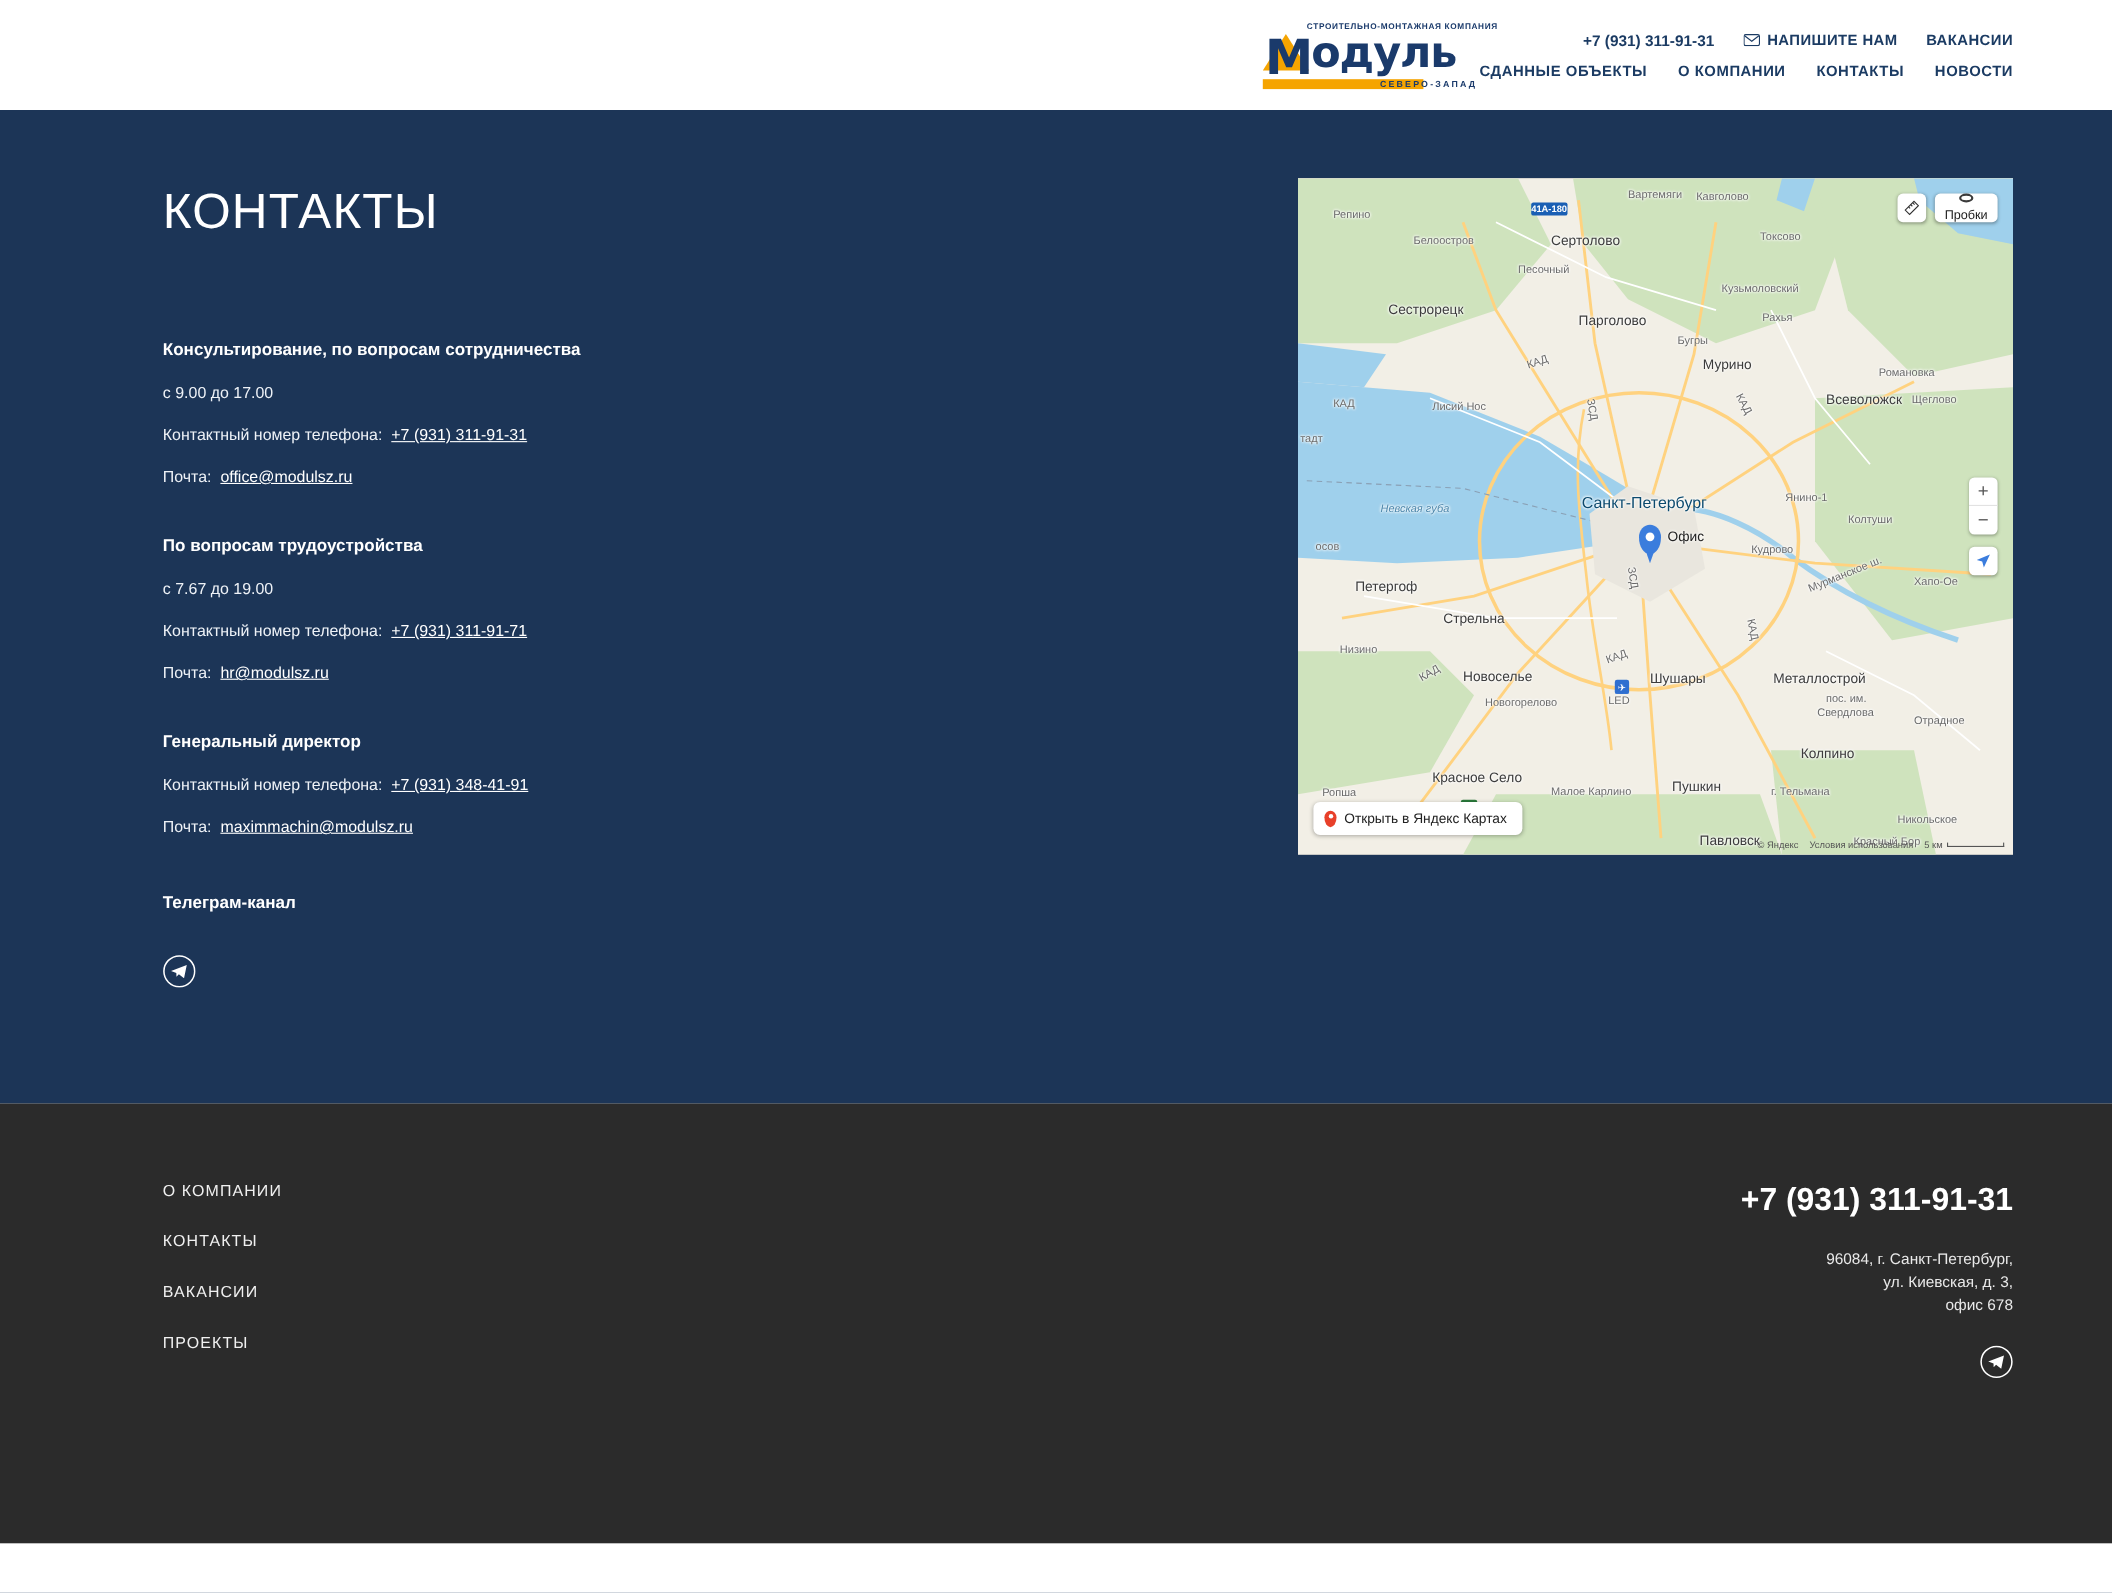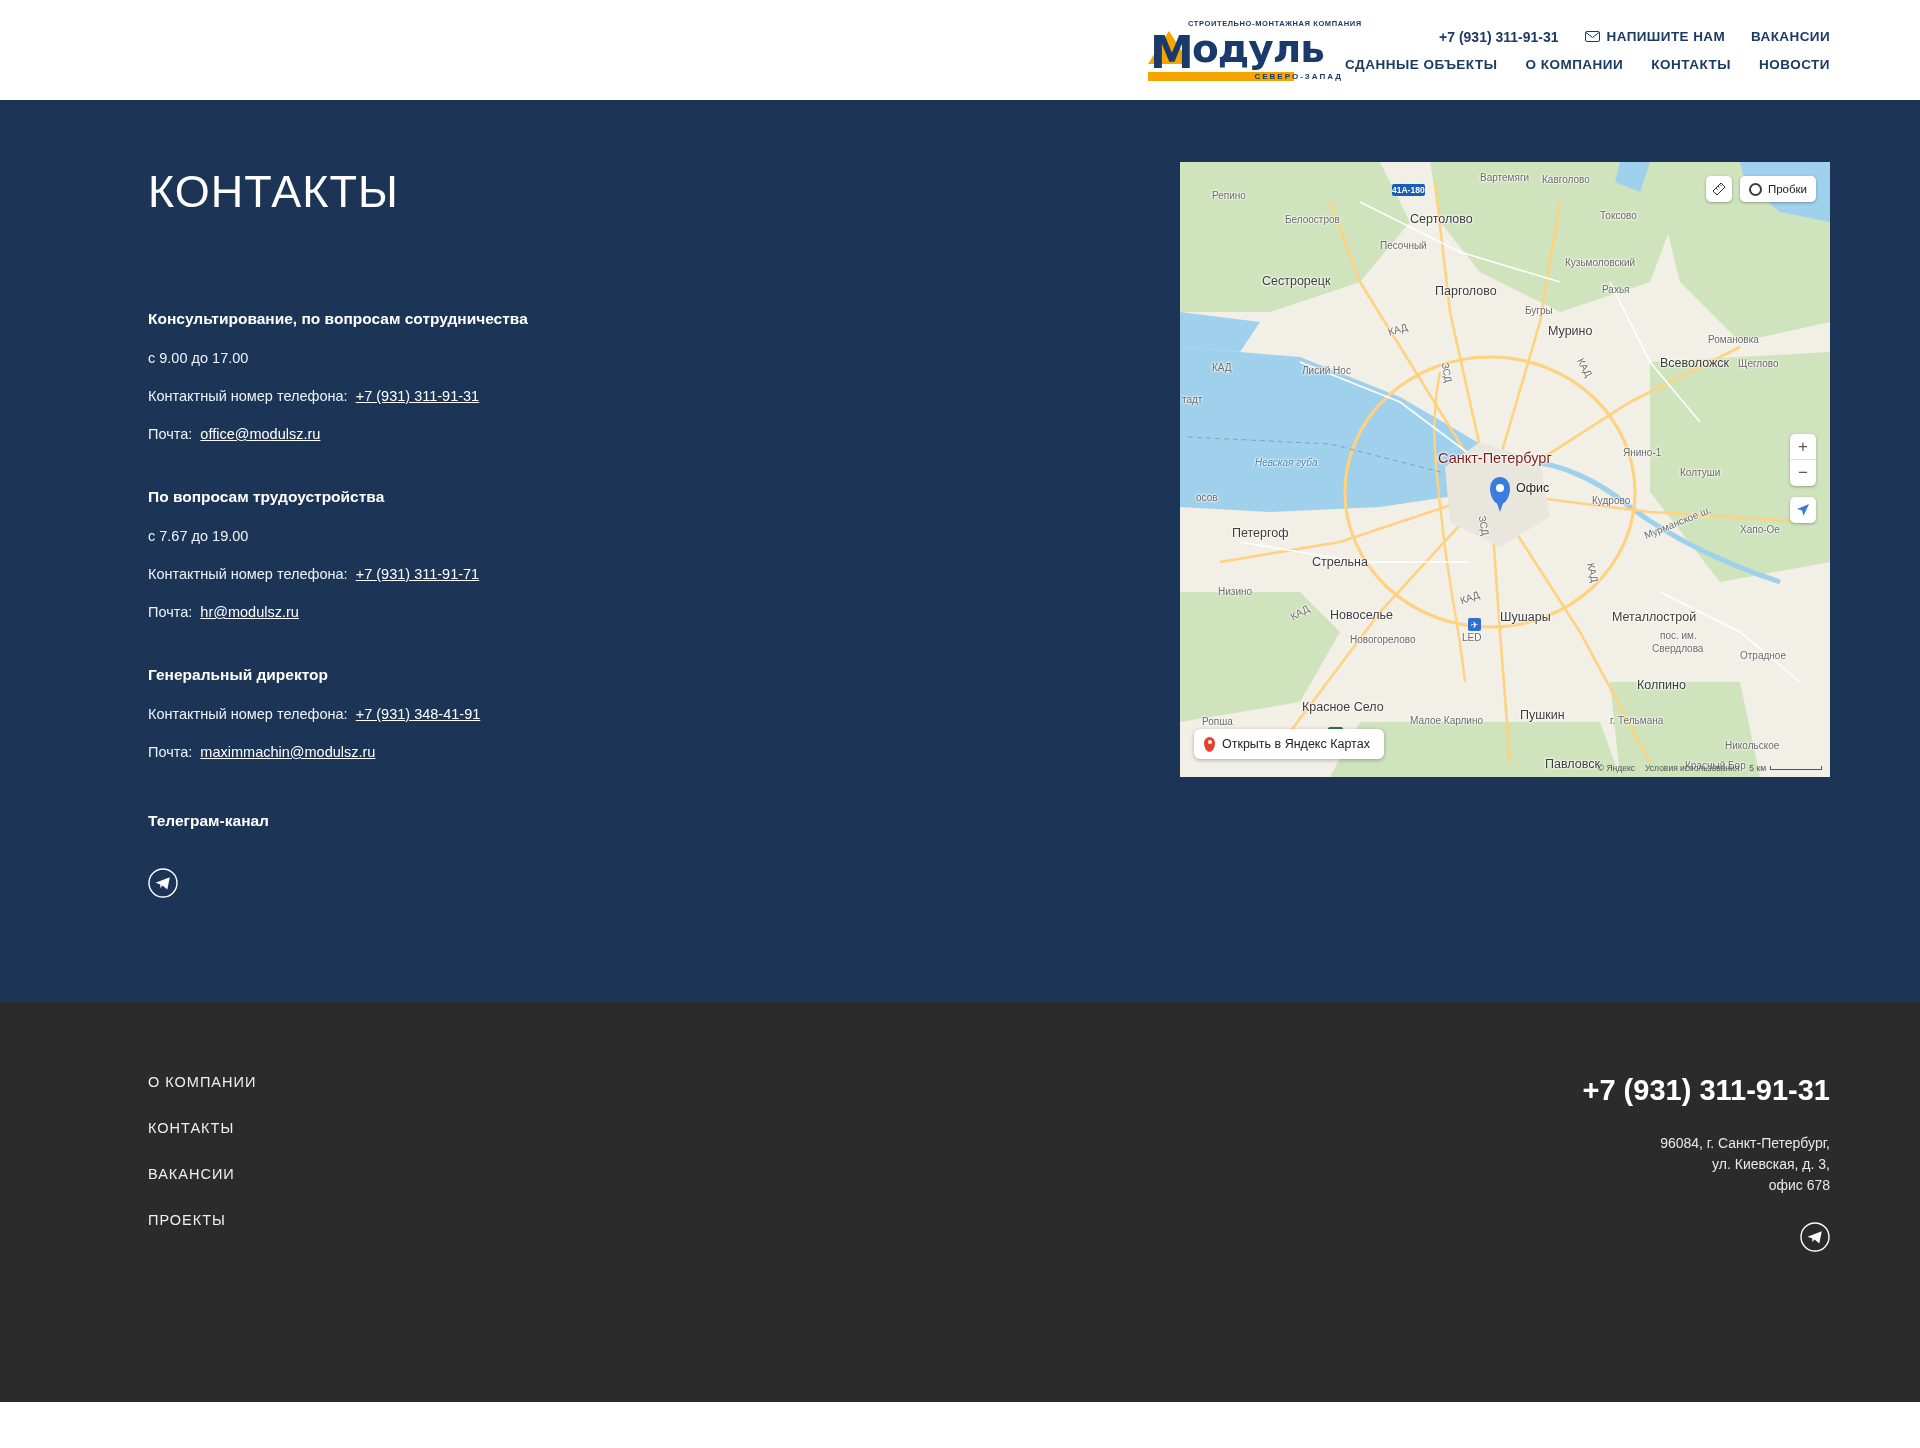--- a/index.html
+++ b/index.html
@@ -188,41 +188,42 @@
   .land  { fill: #f2efe6; }
   .road  { stroke: #ffd27f; fill: none; }
   .road2 { stroke: #ffffff; fill: none; }
   .map-label {
     position: absolute;
     font-size: 10px;
     color: #3c3c3c;
     white-space: nowrap;
     text-shadow: 0 0 3px #fff, 0 0 3px #fff, 0 0 2px #fff;
   }
-  .map-label.big { font-size: 14.5px; color: #7f1d1d; }
+  .map-label.big { font-size: 14.5px; color: #0c4a6e; }
   .map-label.med { font-size: 12.5px; }
   .map-label.sm { font-size: 10px; color: #6a6a6a; }
   .map-label.water-lbl { color: #4b86ab; font-style: italic; }
   .map-ctl-top {
     position: absolute;
     top: 14px; right: 14px;
     display: flex; gap: 8px;
     z-index: 5;
   }
   .map-btn {
     background: #ffffff;
     border-radius: 5px;
     height: 26px;
     display: flex;
     align-items: center;
     box-shadow: 0 1px 3px rgba(0,0,0,.3);
     color: #222;
     font-size: 11.5px;
     padding: 0 9px;
     gap: 6px;
+    flex-direction: column;
   }
   .map-btn.square { width: 26px; padding: 0; justify-content: center; }
   .traffic-dot {
     width: 13px; height: 13px;
     border-radius: 50%;
     border: 2.5px solid #3b3b3b;
   }
   .map-zoom {
     position: absolute;
     right: 14px; top: 272px;

